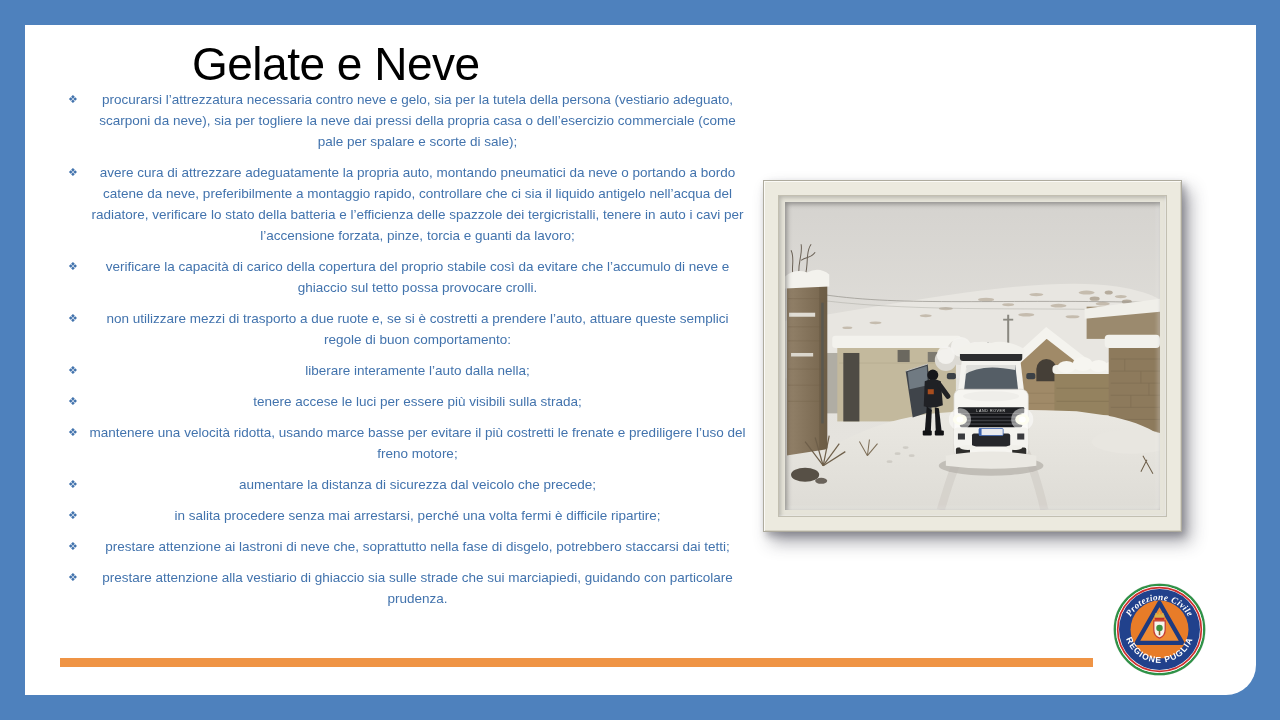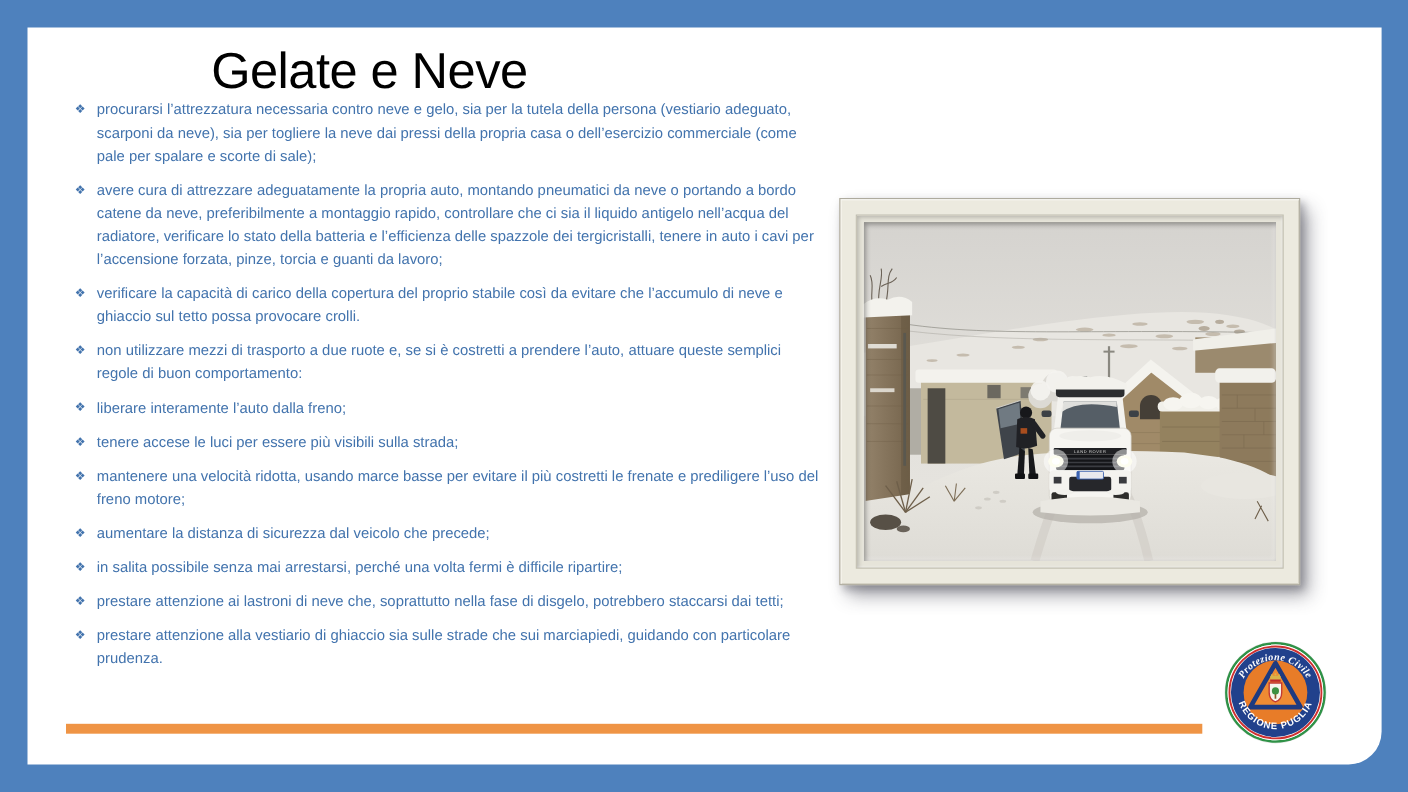--- a/index.html
+++ b/index.html
@@ -25,21 +25,21 @@
   .bullet-item{
     display:flex; align-items:flex-start;
     margin-bottom:10px;
     font-size:13.5px; line-height:21px;
   }
   .bullet-marker{
     flex:0 0 20px; width:20px;
     font-family:"DejaVu Sans", sans-serif;
     font-size:11px; line-height:21px; color:#4273AD;
   }
-  .bullet-text{ flex:1; }
+  .bullet-text{ flex:1;text-align:center; }
   .accent-bar{
     position:absolute; left:60px; top:658px; width:1033px; height:9px;
     background:#EF9445;
   }
   .photo-frame{
     position:absolute; left:763px; top:180px; width:417px; height:350px;
     background:linear-gradient(135deg,#f8f7f1 0%,#ecead f 50%,#e3e1d5 100%);
     background-color:#eceadf;
     border:1px solid #aeab9e;
     box-shadow: inset 1px 1px 0 #fbfaf6, inset -1px -1px 0 #d6d3c6,
@@ -90,41 +90,41 @@
         <span class="bullet-text">verificare la capacità di carico della copertura del proprio stabile così da evitare che l’accumulo di neve e ghiaccio sul tetto possa provocare crolli.</span>
       </div>
 
       <div class="bullet-item">
         <span class="bullet-marker">❖</span>
         <span class="bullet-text">non utilizzare mezzi di trasporto a due ruote e, se si è costretti a prendere l’auto, attuare queste semplici regole di buon comportamento:</span>
       </div>
 
       <div class="bullet-item">
         <span class="bullet-marker">❖</span>
-        <span class="bullet-text">liberare interamente l’auto dalla freno;</span>
+        <span class="bullet-text">liberare interamente l’auto dalla nella;</span>
       </div>
 
       <div class="bullet-item">
         <span class="bullet-marker">❖</span>
         <span class="bullet-text">tenere accese le luci per essere più visibili sulla strada;</span>
       </div>
 
       <div class="bullet-item">
         <span class="bullet-marker">❖</span>
         <span class="bullet-text">mantenere una velocità ridotta, usando marce basse per evitare il più costretti le frenate e prediligere l’uso del freno motore;</span>
       </div>
 
       <div class="bullet-item">
         <span class="bullet-marker">❖</span>
         <span class="bullet-text">aumentare la distanza di sicurezza dal veicolo che precede;</span>
       </div>
 
       <div class="bullet-item">
         <span class="bullet-marker">❖</span>
-        <span class="bullet-text">in salita possibile senza mai arrestarsi, perché una volta fermi è difficile ripartire;</span>
+        <span class="bullet-text">in salita procedere senza mai arrestarsi, perché una volta fermi è difficile ripartire;</span>
       </div>
 
       <div class="bullet-item">
         <span class="bullet-marker">❖</span>
         <span class="bullet-text">prestare attenzione ai lastroni di neve che, soprattutto nella fase di disgelo, potrebbero staccarsi dai tetti;</span>
       </div>
 
       <div class="bullet-item">
         <span class="bullet-marker">❖</span>
         <span class="bullet-text">prestare attenzione alla vestiario di ghiaccio sia sulle strade che sui marciapiedi, guidando con particolare prudenza.</span>

